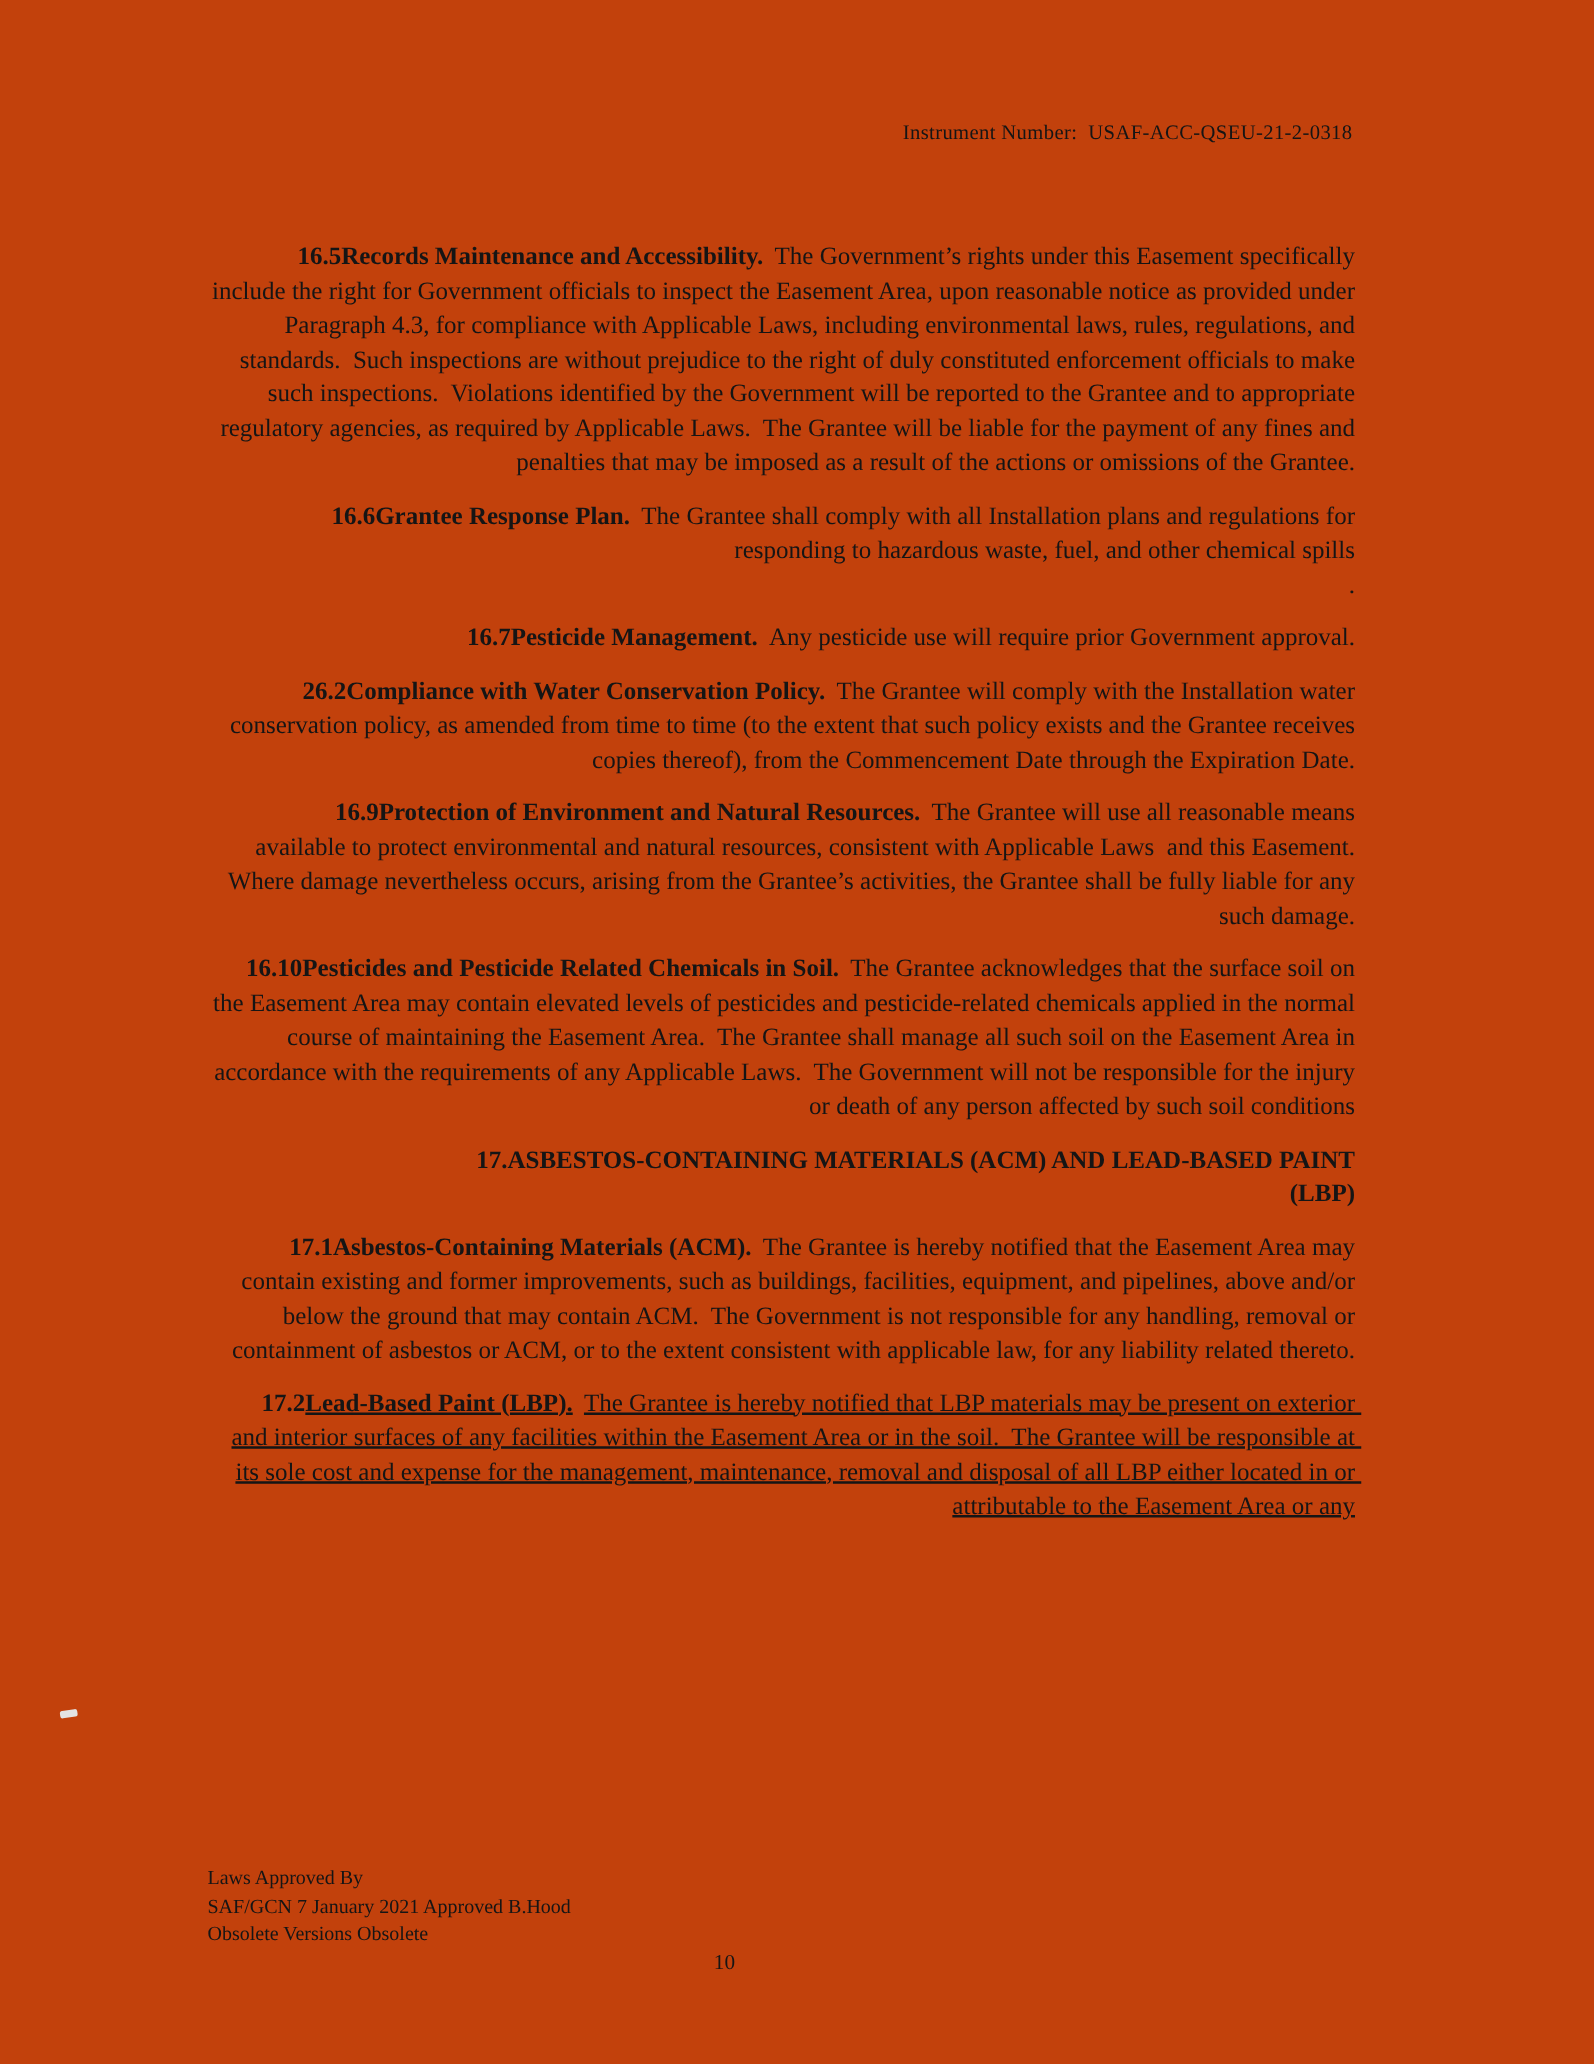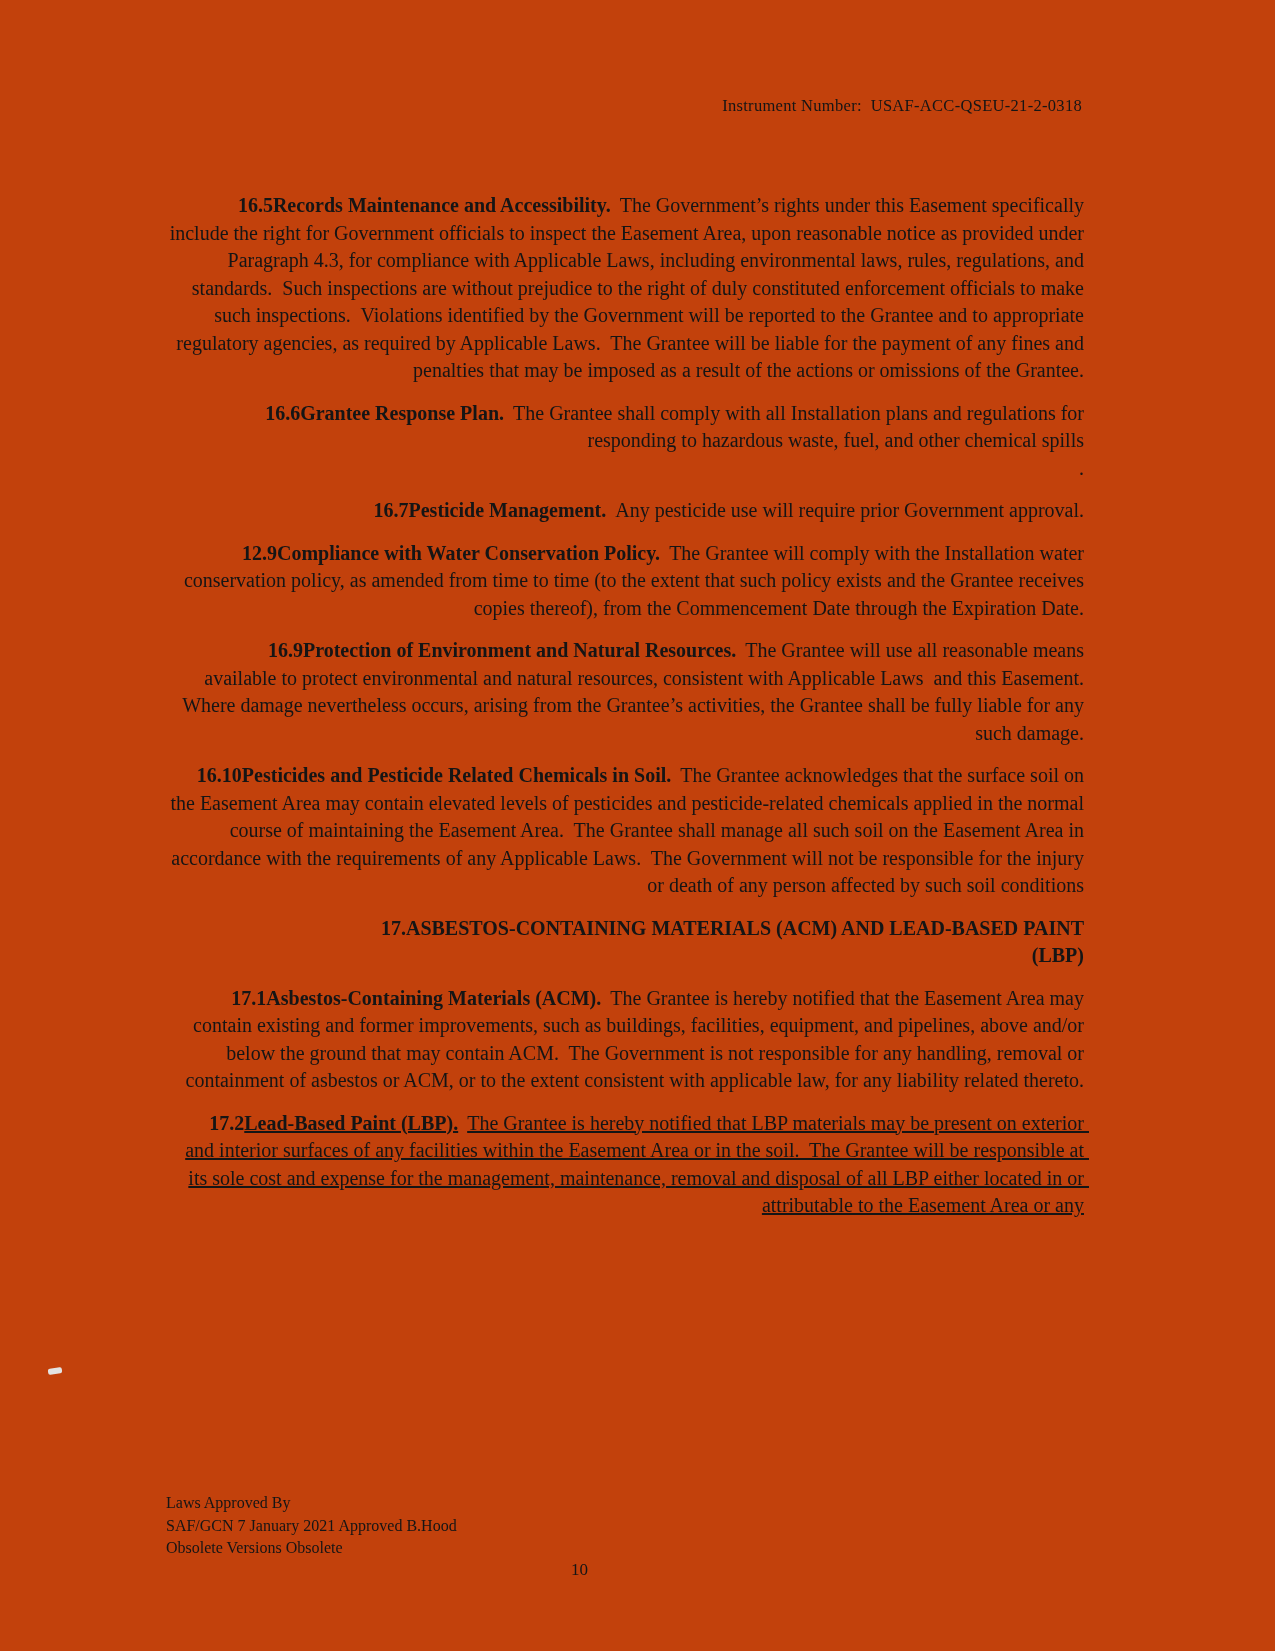--- a/index.html
+++ b/index.html
@@ -73,21 +73,21 @@
 
 <div class="page">
 
   <div class="instrument-header">Instrument Number:  USAF-ACC-QSEU-21-2-0318</div>
 
   <main class="doc-body">
       <p class="para"><span class="num">16.5</span><b class="ttl">Records Maintenance and Accessibility.</b><span class="bod">The Government’s rights under this Easement specifically include the right for Government officials to inspect the Easement Area, upon reasonable notice as provided under Paragraph 4.3, for compliance with Applicable Laws, including environmental laws, rules, regulations, and standards.  Such inspections are without prejudice to the right of duly constituted enforcement officials to make such inspections.  Violations identified by the Government will be reported to the Grantee and to appropriate regulatory agencies, as required by Applicable Laws.  The Grantee will be liable for the payment of any fines and penalties that may be imposed as a result of the actions or omissions of the Grantee.</span></p>
       <p class="para"><span class="num">16.6</span><b class="ttl">Grantee Response Plan.</b><span class="bod">The Grantee shall comply with all Installation plans and regulations for responding to hazardous waste, fuel, and other chemical spills
 .</span></p>
       <p class="para"><span class="num">16.7</span><b class="ttl">Pesticide Management.</b><span class="bod">Any pesticide use will require prior Government approval.</span></p>
-      <p class="para"><span class="num">12.9</span><b class="ttl">Compliance with Water Conservation Policy.</b><span class="bod">The Grantee will comply with the Installation water conservation policy, as amended from time to time (to the extent that such policy exists and the Grantee receives copies thereof), from the Commencement Date through the Expiration Date.</span></p>
+      <p class="para"><span class="num">26.2</span><b class="ttl">Compliance with Water Conservation Policy.</b><span class="bod">The Grantee will comply with the Installation water conservation policy, as amended from time to time (to the extent that such policy exists and the Grantee receives copies thereof), from the Commencement Date through the Expiration Date.</span></p>
       <p class="para"><span class="num">16.9</span><b class="ttl">Protection of Environment and Natural Resources.</b><span class="bod">The Grantee will use all reasonable means available to protect environmental and natural resources, consistent with Applicable Laws  and this Easement.  Where damage nevertheless occurs, arising from the Grantee’s activities, the Grantee shall be fully liable for any such damage.</span></p>
       <p class="para"><span class="num">16.10</span><b class="ttl">Pesticides and Pesticide Related Chemicals in Soil.</b><span class="bod">The Grantee acknowledges that the surface soil on the Easement Area may contain elevated levels of pesticides and pesticide-related chemicals applied in the normal course of maintaining the Easement Area.  The Grantee shall manage all such soil on the Easement Area in accordance with the requirements of any Applicable Laws.  The Government will not be responsible for the injury or death of any person affected by such soil conditions</span></p>
       <p class="para heading"><span class="num">17.</span><b class="ttl">ASBESTOS-CONTAINING MATERIALS (ACM) AND LEAD-BASED PAINT
 (LBP)</b></p>
       <p class="para"><span class="num">17.1</span><b class="ttl">Asbestos-Containing Materials (ACM).</b><span class="bod">The Grantee is hereby notified that the Easement Area may contain existing and former improvements, such as buildings, facilities, equipment, and pipelines, above and/or below the ground that may contain ACM.  The Government is not responsible for any handling, removal or containment of asbestos or ACM, or to the extent consistent with applicable law, for any liability related thereto.</span></p>
       <p class="para"><span class="num">17.2</span><b class="ttl">Lead-Based Paint (LBP).</b><span class="bod">The Grantee is hereby notified that LBP materials may be present on exterior and interior surfaces of any facilities within the Easement Area or in the soil.  The Grantee will be responsible at its sole cost and expense for the management, maintenance, removal and disposal of all LBP either located in or attributable to the Easement Area or any</span></p>
     </main>
 
   <div class="scan-artifact"></div>
 

